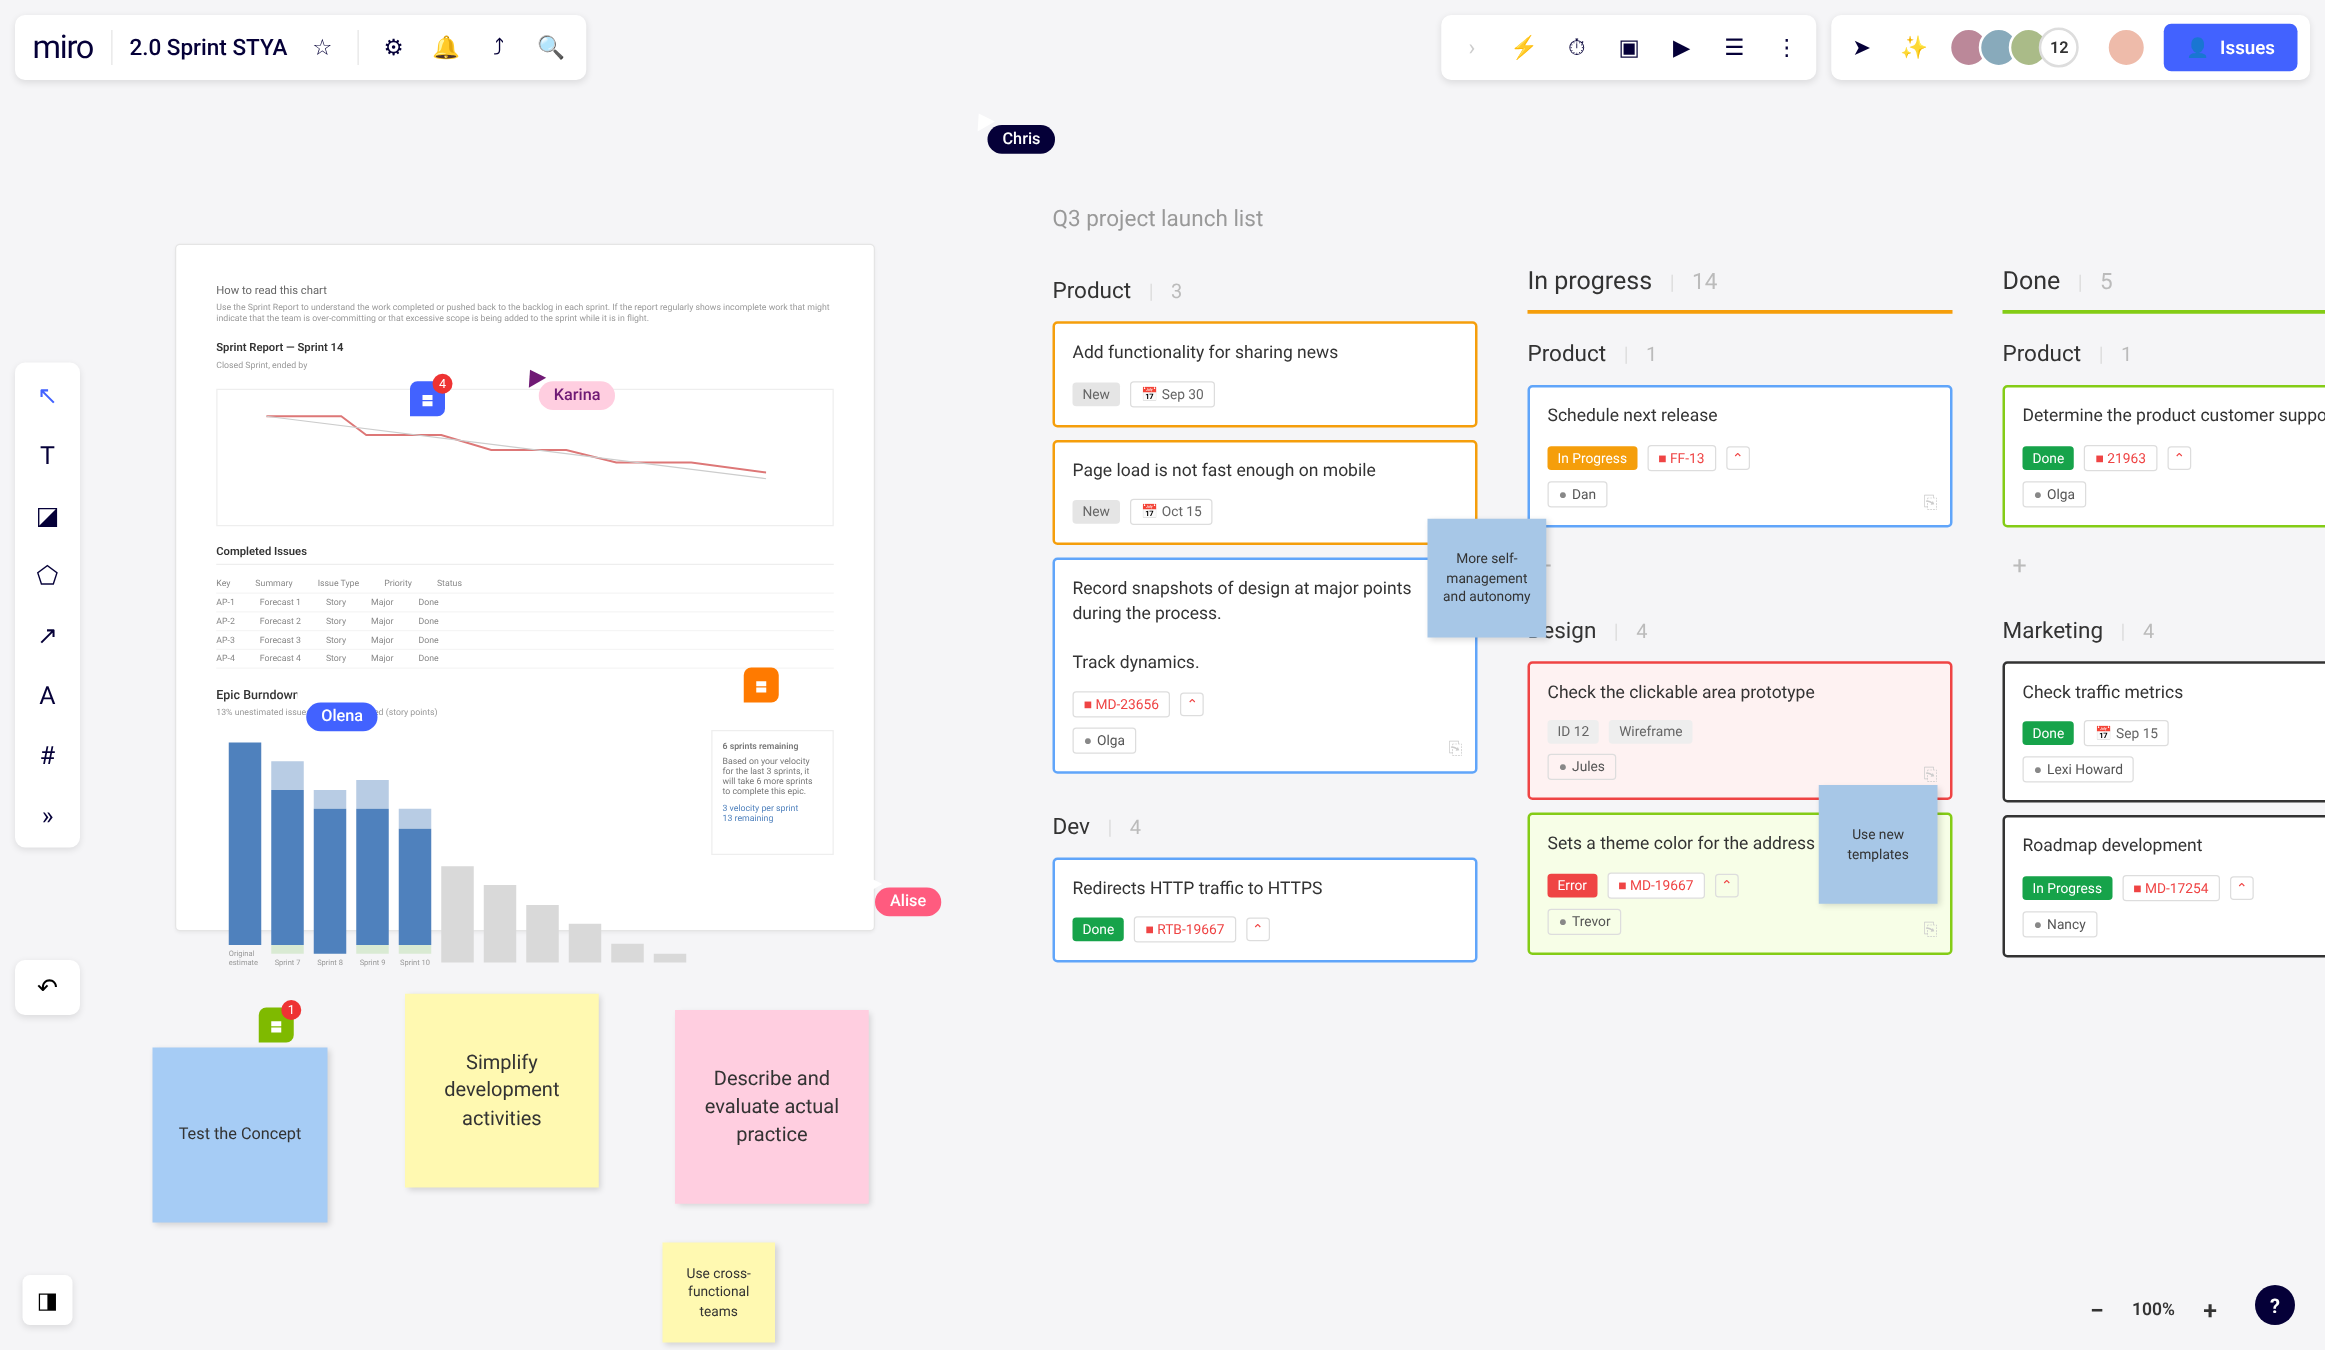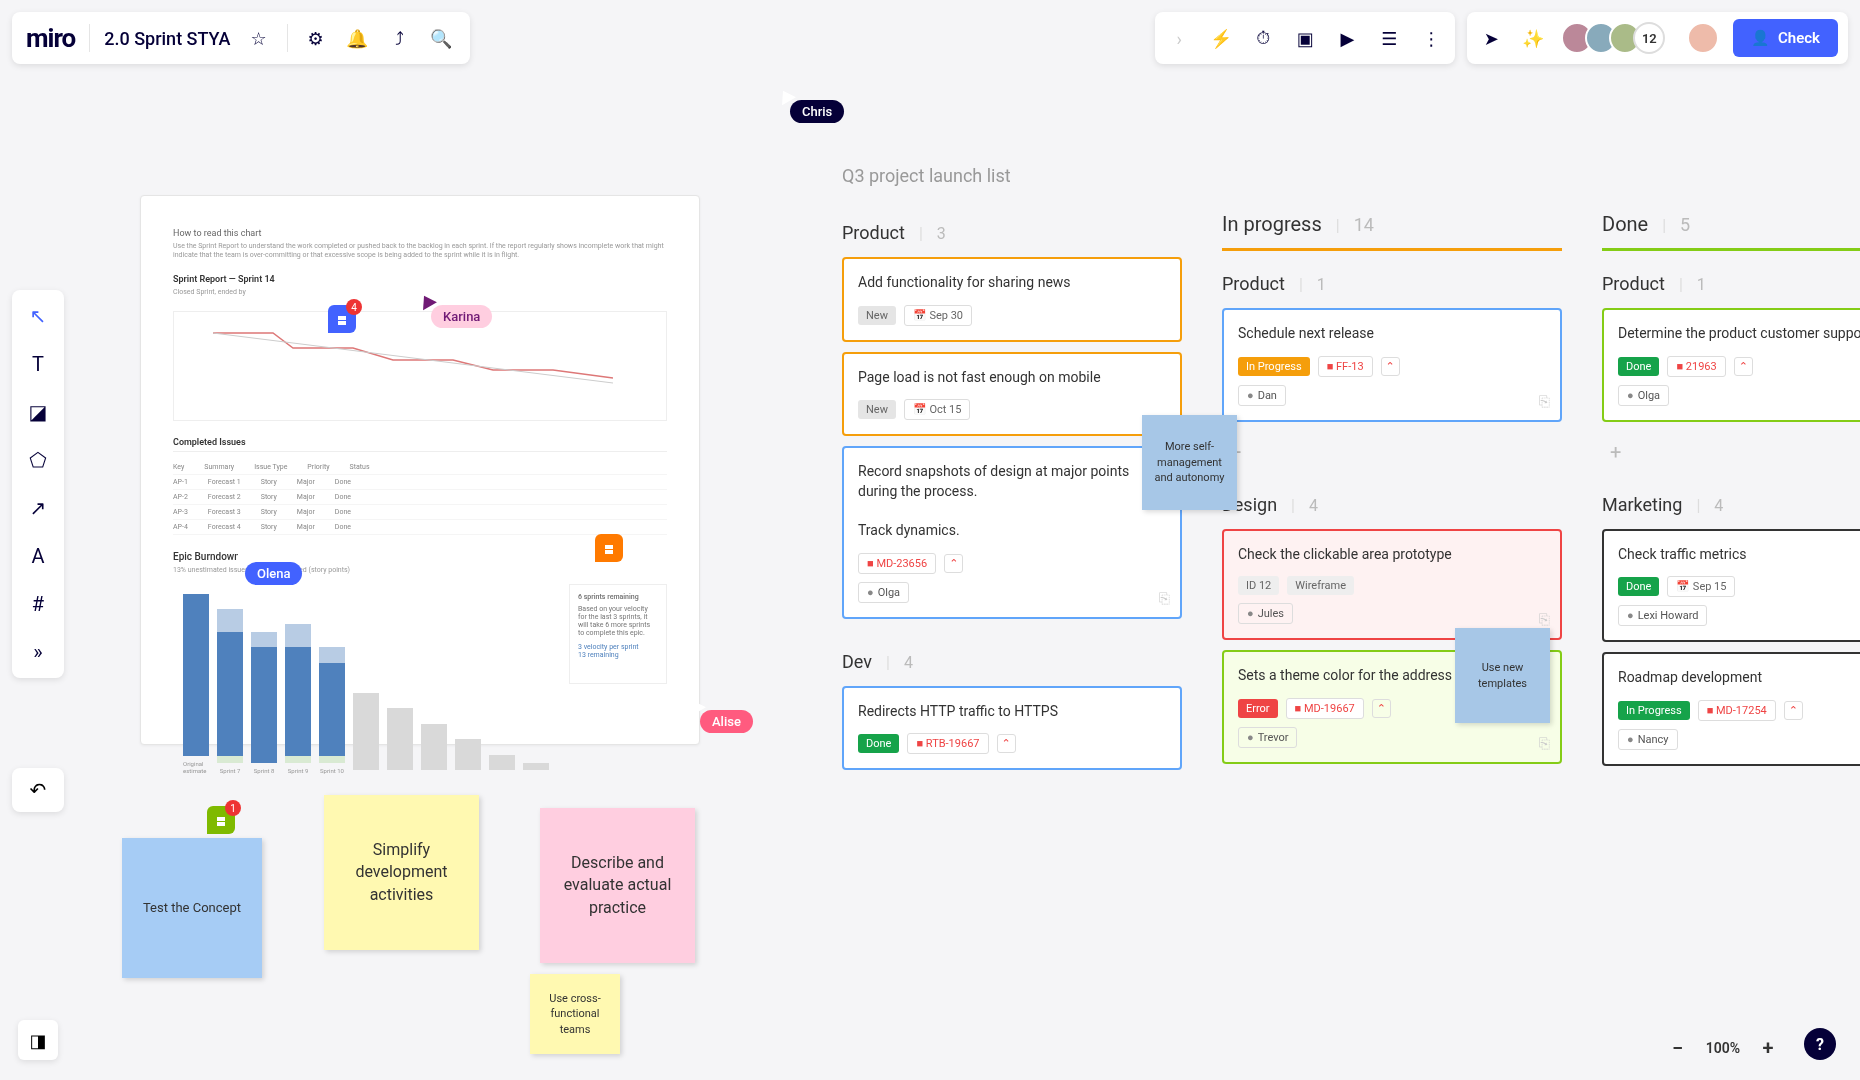--- a/index.html
+++ b/index.html
@@ -1,19 +1,19 @@
 <!DOCTYPE html>
 <html><head>
 <meta charset="utf-8">
 <style>
 *{margin:0;padding:0;box-sizing:border-box;font-family:-apple-system,BlinkMacSystemFont,"Segoe UI",Roboto,sans-serif}
 body{background:#f5f5f7;width:1860px;height:1080px;overflow:hidden;position:relative}
 .topbar{position:absolute;top:12px;left:12px;right:12px;display:flex;align-items:center;gap:12px;z-index:100}
 .topbar-left{background:#fff;border-radius:8px;box-shadow:0 2px 6px rgba(0,0,0,.1);display:flex;align-items:center;padding:8px 14px;gap:14px;height:52px}
-.logo{font-size:26px;font-weight:700;color:#050038;letter-spacing:-1px}
+.logo{font-size:26px;font-weight:400;color:#050038;letter-spacing:-1px}
 .board-title{font-size:18px;font-weight:500;color:#050038}
 .divider-v{width:1px;height:28px;background:#e5e5e5}
 .icon-btn{width:28px;height:28px;display:flex;align-items:center;justify-content:center;cursor:pointer;color:#050038;font-size:18px}
 .topbar-right{margin-left:auto;display:flex;gap:12px;align-items:center}
 .topbar-group{background:#fff;border-radius:8px;box-shadow:0 2px 6px rgba(0,0,0,.1);display:flex;align-items:center;padding:8px 10px;gap:14px;height:52px}
 .avatars{display:flex;align-items:flex-start}
 .avatar{width:32px;height:32px;border-radius:50%;border:2px solid #fff;margin-left:-8px}
 .avatar:first-child{margin-left:0}
 .avatar-count{background:#fff;border:2px solid #ddd;color:#333;font-size:13px;font-weight:600;display:flex;align-items:center;justify-content:center}
 .share-btn{background:#4262ff;color:#fff;border:none;border-radius:6px;padding:10px 18px;font-size:15px;font-weight:600;display:flex;align-items:center;gap:8px;cursor:pointer}
@@ -122,21 +122,21 @@
       <span class="icon-btn">✨</span>
       <div class="avatars">
         <div class="avatar" style="background:#b89"></div>
         <div class="avatar" style="background:#8ab"></div>
         <div class="avatar" style="background:#ab8"></div>
         <div class="avatar avatar-count">12</div>
       </div>
       <div class="avatar" style="background:#eba;margin-left:8px"></div>
       <button class="share-btn">
         <span>👤</span>
-        <span>Check</span>
+        <span>Issues</span>
       </button>
     </div>
   </div>
 </div>
 
 <div class="toolbar">
   <div class="tool" style="color:#4262ff">↖</div>
   <div class="tool">T</div>
   <div class="tool">◪</div>
   <div class="tool">⬠</div>
@@ -293,21 +293,21 @@
     </div>
 <div class="comment-badge comment-orange" style="left:595px;top:534px"></div>
 <div class="comment-badge" style="left:207px;top:806px;background:#7fba00">
       <span class="badge-count">1</span>
     </div>
 <div class="comment-badge" style="left:1492px;top:600px;background:#333"></div>
 
 <div class="sticky pale-yellow" style="left:324px;top:795px;width:155px;height:155px;font-size:16px">Simplify development activities</div>
 <div class="sticky blue" style="left:122px;top:838px;width:140px;height:140px">Test the Concept</div>
 <div class="sticky pink" style="left:540px;top:808px;width:155px;height:155px;font-size:16px">Describe and evaluate actual practice</div>
-<div class="sticky pale-yellow small" style="left:530px;top:974px;width:90px;height:80px">Use cross-functional teams</div>
+<div class="sticky pale-yellow small" style="left:530px;top:994px;width:90px;height:80px">Use cross-functional teams</div>
 <div class="sticky lightblue small" style="left:1142px;top:415px;width:95px;height:95px;z-index:5">More self-management and autonomy</div>
 <div class="sticky lightblue small" style="left:1455px;top:628px;width:95px;height:95px;z-index:5">Use new templates</div>
 
 <div class="kanban-title">Q3 project launch list</div>
 <div class="kanban">
 
   <div class="kan-col">
     <div class="section-head">
           <span class="section-name">Product</span>
           <span style="color:#ddd">|</span>

